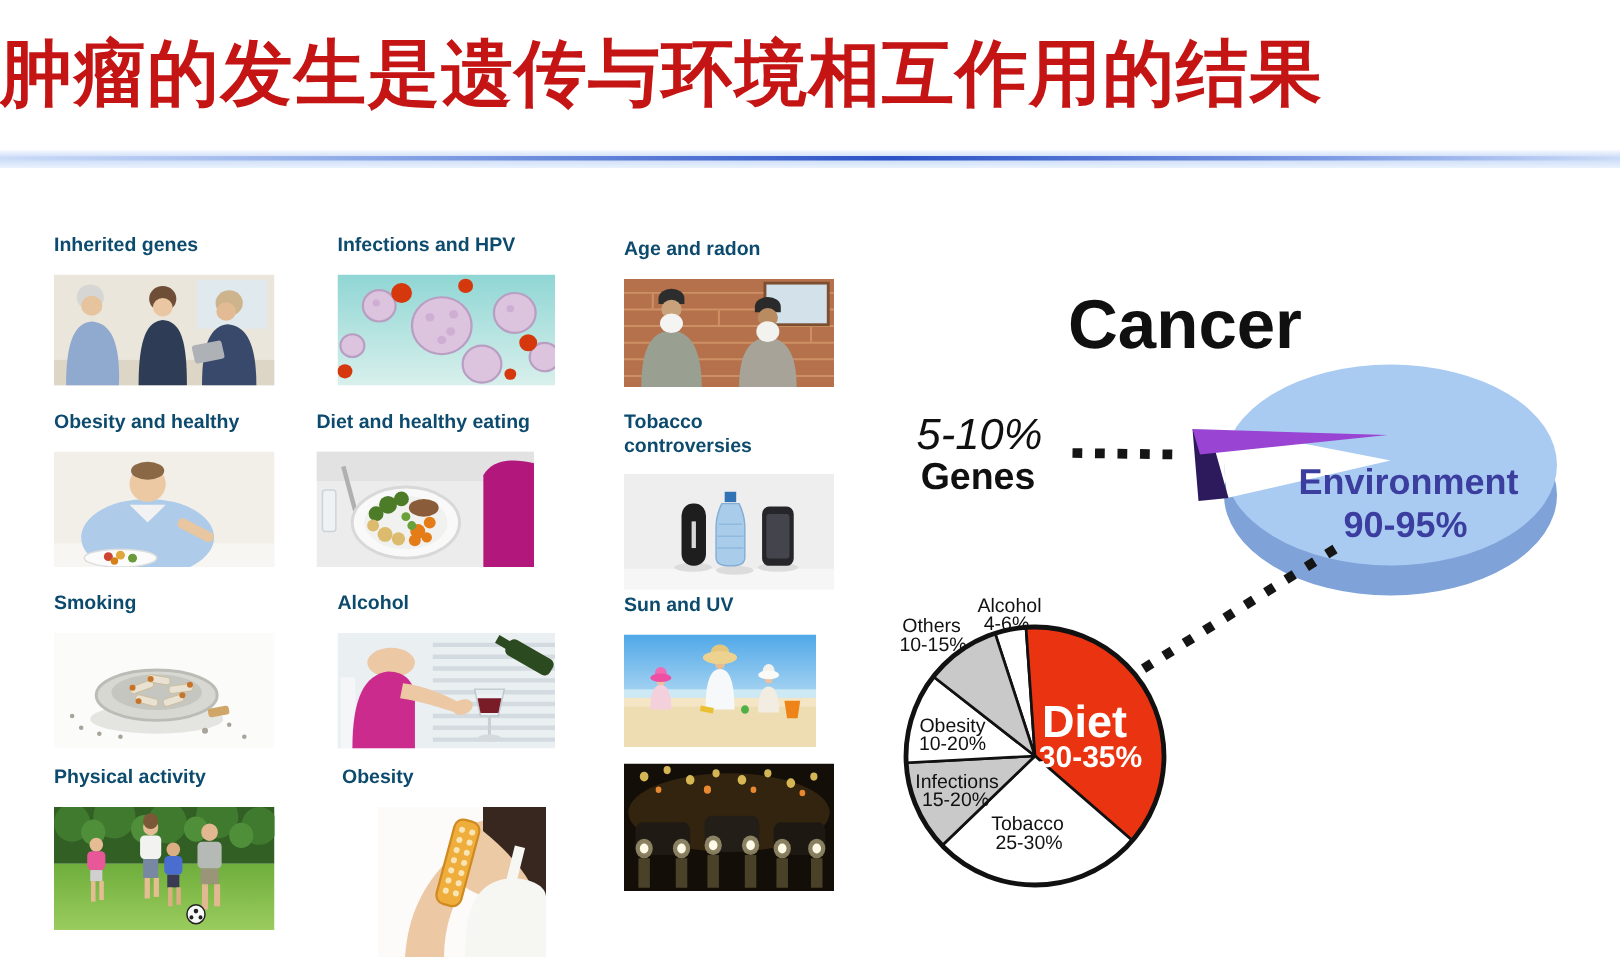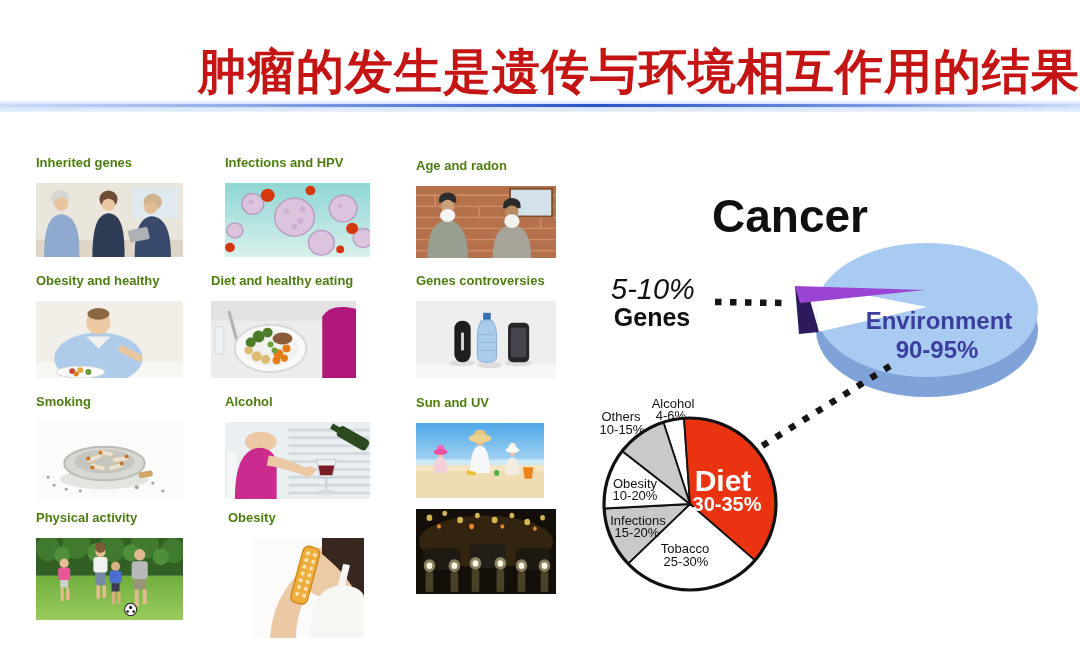--- a/index.html
+++ b/index.html
@@ -1,29 +1,29 @@
 <!DOCTYPE html>
 <html><head>
 <meta charset="utf-8">
 <style>
   html,body{margin:0;padding:0}
   body{width:1080px;height:646px;background:#ffffff;position:relative;overflow:hidden;
        font-family:"Liberation Sans","DejaVu Sans",sans-serif}
   .slide{position:absolute;inset:0}
   
-  .slide-title{position:absolute;top:44px;left:0;width:1080px;text-align:right;
+  .slide-title{position:absolute;top:22px;left:0;width:1080px;text-align:left;
        font-size:48px;font-weight:bold;color:#c41414;letter-spacing:1px;line-height:1.15;margin:0}
   .title-divider{position:absolute;top:100px;left:0;width:1080px;height:12px;
        background:linear-gradient(180deg,#f6f9ff 0%,#c9daf7 45%,#e9f2fd 100%)}
   .title-divider::after{content:"";position:absolute;top:4px;left:0;right:0;height:3px;
        background:linear-gradient(90deg,rgba(90,130,220,0) 0%,rgba(80,120,215,.5) 22%,
        rgba(35,75,195,.95) 55%,rgba(60,100,210,.55) 82%,rgba(120,160,230,0) 100%)}
   
   .cell{position:absolute;margin:0}
-  .cell figcaption{font-size:13px;font-weight:bold;color:#4d7c0f;line-height:1.2}
+  .cell figcaption{font-size:13px;font-weight:bold;color:#0c4a6e;line-height:1.2}
   .cell .photo{display:block;width:100%;margin-top:12px}
   .cell-air .photo{margin-top:6px}
   
   .cancer-title{font-size:46px;font-weight:bold;fill:#101010;text-anchor:middle}
   .env-text{font-size:24px;font-weight:bold;fill:#3b3e9e;text-anchor:middle}
   .genes-pct{font-size:29px;font-style:italic;fill:#101010;text-anchor:middle}
   .genes-lbl{font-size:25px;font-weight:bold;fill:#101010;text-anchor:middle}
   .pie-lbl{font-size:13px;fill:#111111;text-anchor:middle}
   .diet-big{font-size:30px;font-weight:bold;fill:#ffffff;text-anchor:middle}
   .diet-pct{font-size:20px;font-weight:bold;fill:#ffffff;text-anchor:middle}
@@ -166,21 +166,21 @@
         </g>
       <g fill="#6aa03a">
           <circle cx="60" cy="44" r="3"></circle>
           <circle cx="64" cy="50" r="3"></circle>
         </g>
       <path d="M112,78 L112,16 C118,6 130,4 146,8 L146,78 Z" fill="#b2187c"></path>
     </svg>
   </figure>
 
   <figure class="cell" style="left:416px;top:273px;width:140px">
-    <figcaption>Genes controversies</figcaption>
+    <figcaption>Tobacco controversies</figcaption>
     <svg class="photo" style="height:77px" viewBox="0 0 146 78" preserveAspectRatio="none">
       <rect width="146" height="78" fill="#eeeeee"></rect>
         <rect y="64" width="146" height="14" fill="#f6f6f6"></rect>
       <ellipse cx="48" cy="63" rx="13" ry="3" fill="#dcdcdc"></ellipse>
         <ellipse cx="77" cy="65" rx="13" ry="3" fill="#dcdcdc"></ellipse>
       <ellipse cx="107" cy="63" rx="14" ry="3" fill="#dcdcdc"></ellipse>
       <rect x="40" y="20" width="17" height="42" rx="8" fill="#1e1e1e"></rect>
         <rect x="47" y="32" width="3" height="18" fill="#d8d8d8"></rect>
       <rect x="70" y="12" width="8" height="7" fill="#3372b4"></rect>
       <path d="M68,20 h12 c3,6 4,10 4,16 v20 c0,4 -2,6 -10,6 s-10,-2 -10,-6 v-20 c0,-6 1,-10 4,-16 Z" fill="#a8cce9" stroke="#84aed6"></path>

